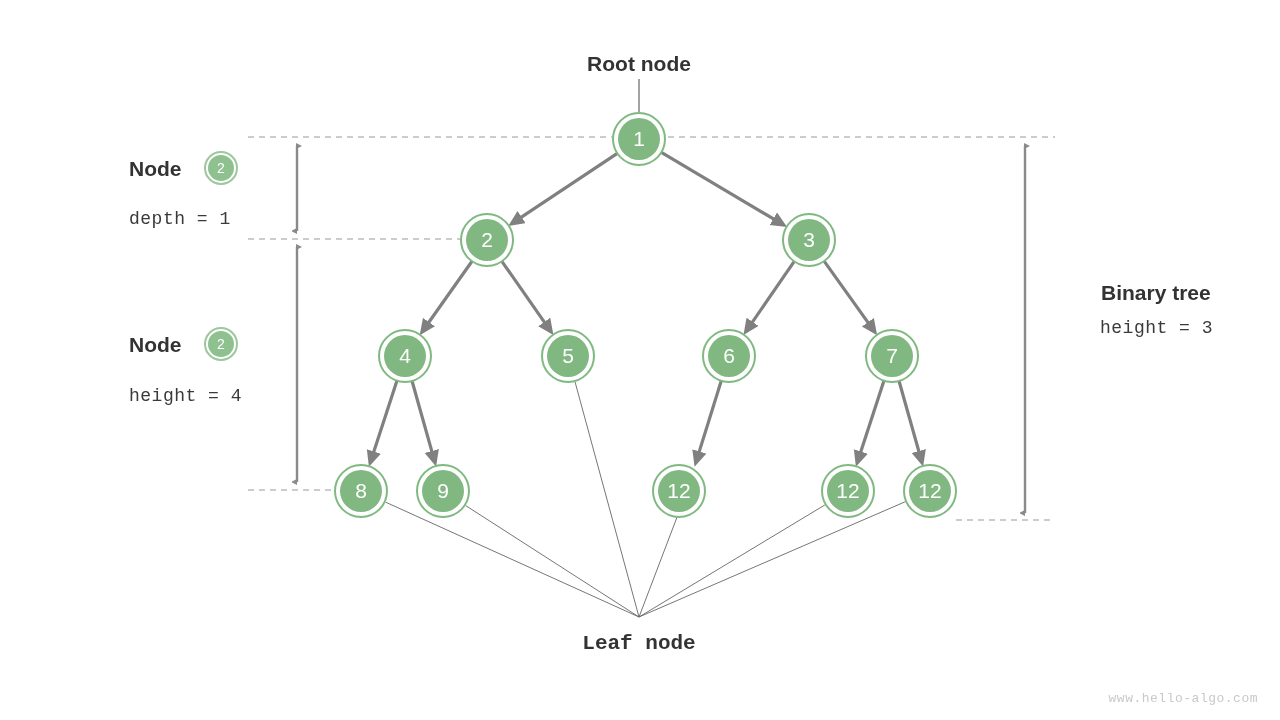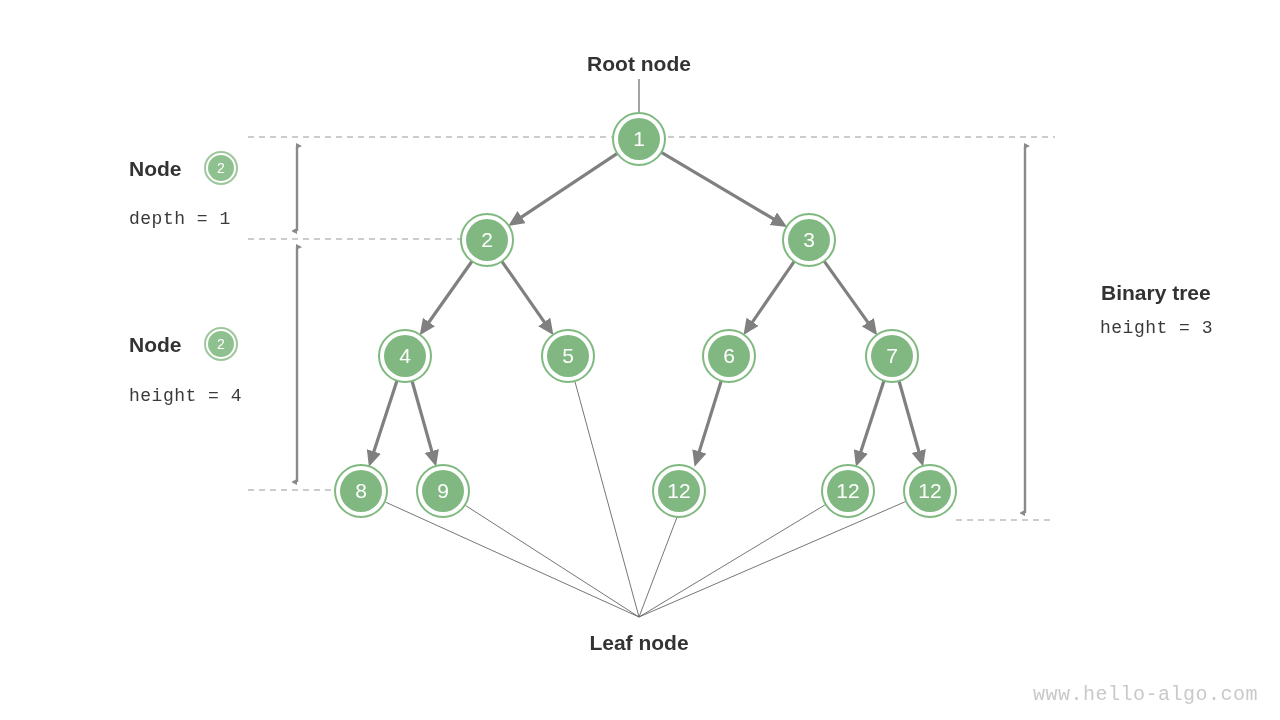--- a/index.html
+++ b/index.html
@@ -42,21 +42,21 @@
     font-family:"Liberation Sans", sans-serif;
     font-weight:bold;font-size:21px;color:#333333;
   }
   .lbl.mono{
     font-family:"Liberation Mono", monospace;
     font-size:18px;color:#3a3a3a;letter-spacing:0.5px;
   }
   .watermark{
     position:absolute;right:22px;bottom:14px;
     font-family:"Liberation Mono", monospace;
-    font-size:20px;color:#c9c9c9;letter-spacing:0.5px;
+    font-size:13px;color:#c9c9c9;letter-spacing:0.5px;
   }
   .annot-group{position:absolute;}
 </style>
 </head>
 <body>
 
 <div id="stage">
 
   <svg class="layer" viewBox="0 0 1280 720" xmlns="http://www.w3.org/2000/svg">
     <defs>
@@ -155,21 +155,21 @@
         <div class="disc">12</div>
       </div>
       <div class="node big" style="left: 930px; top: 491px;">
         <div class="ring"></div>
         <div class="disc">12</div>
       </div>
     </div>
 
   <div class="lbl bold" style="left:639px;top:64px;transform:translate(-50%,-50%);">Root node</div>
 
-  <div class="lbl bold" style="left:639px;top:643px;transform:translate(-50%,-50%);">Leaf node</div>
+  <div class="lbl bold" style="left:639px;top:643px;transform:translate(-50%,-50%);font-family:Liberation Mono, monospace;">Leaf node</div>
 
   <div class="annot-group" style="left:0;top:0;">
     <div class="lbl bold" style="left:129px;top:169px;transform:translateY(-50%);">Node</div>
     <div class="node mini" style="left:221px;top:168px;">
       <div class="ring"></div>
       <div class="disc">2</div>
     </div>
     <div class="lbl mono" style="left:129px;top:219px;transform:translateY(-50%);">depth = 1</div>
   </div>
 

